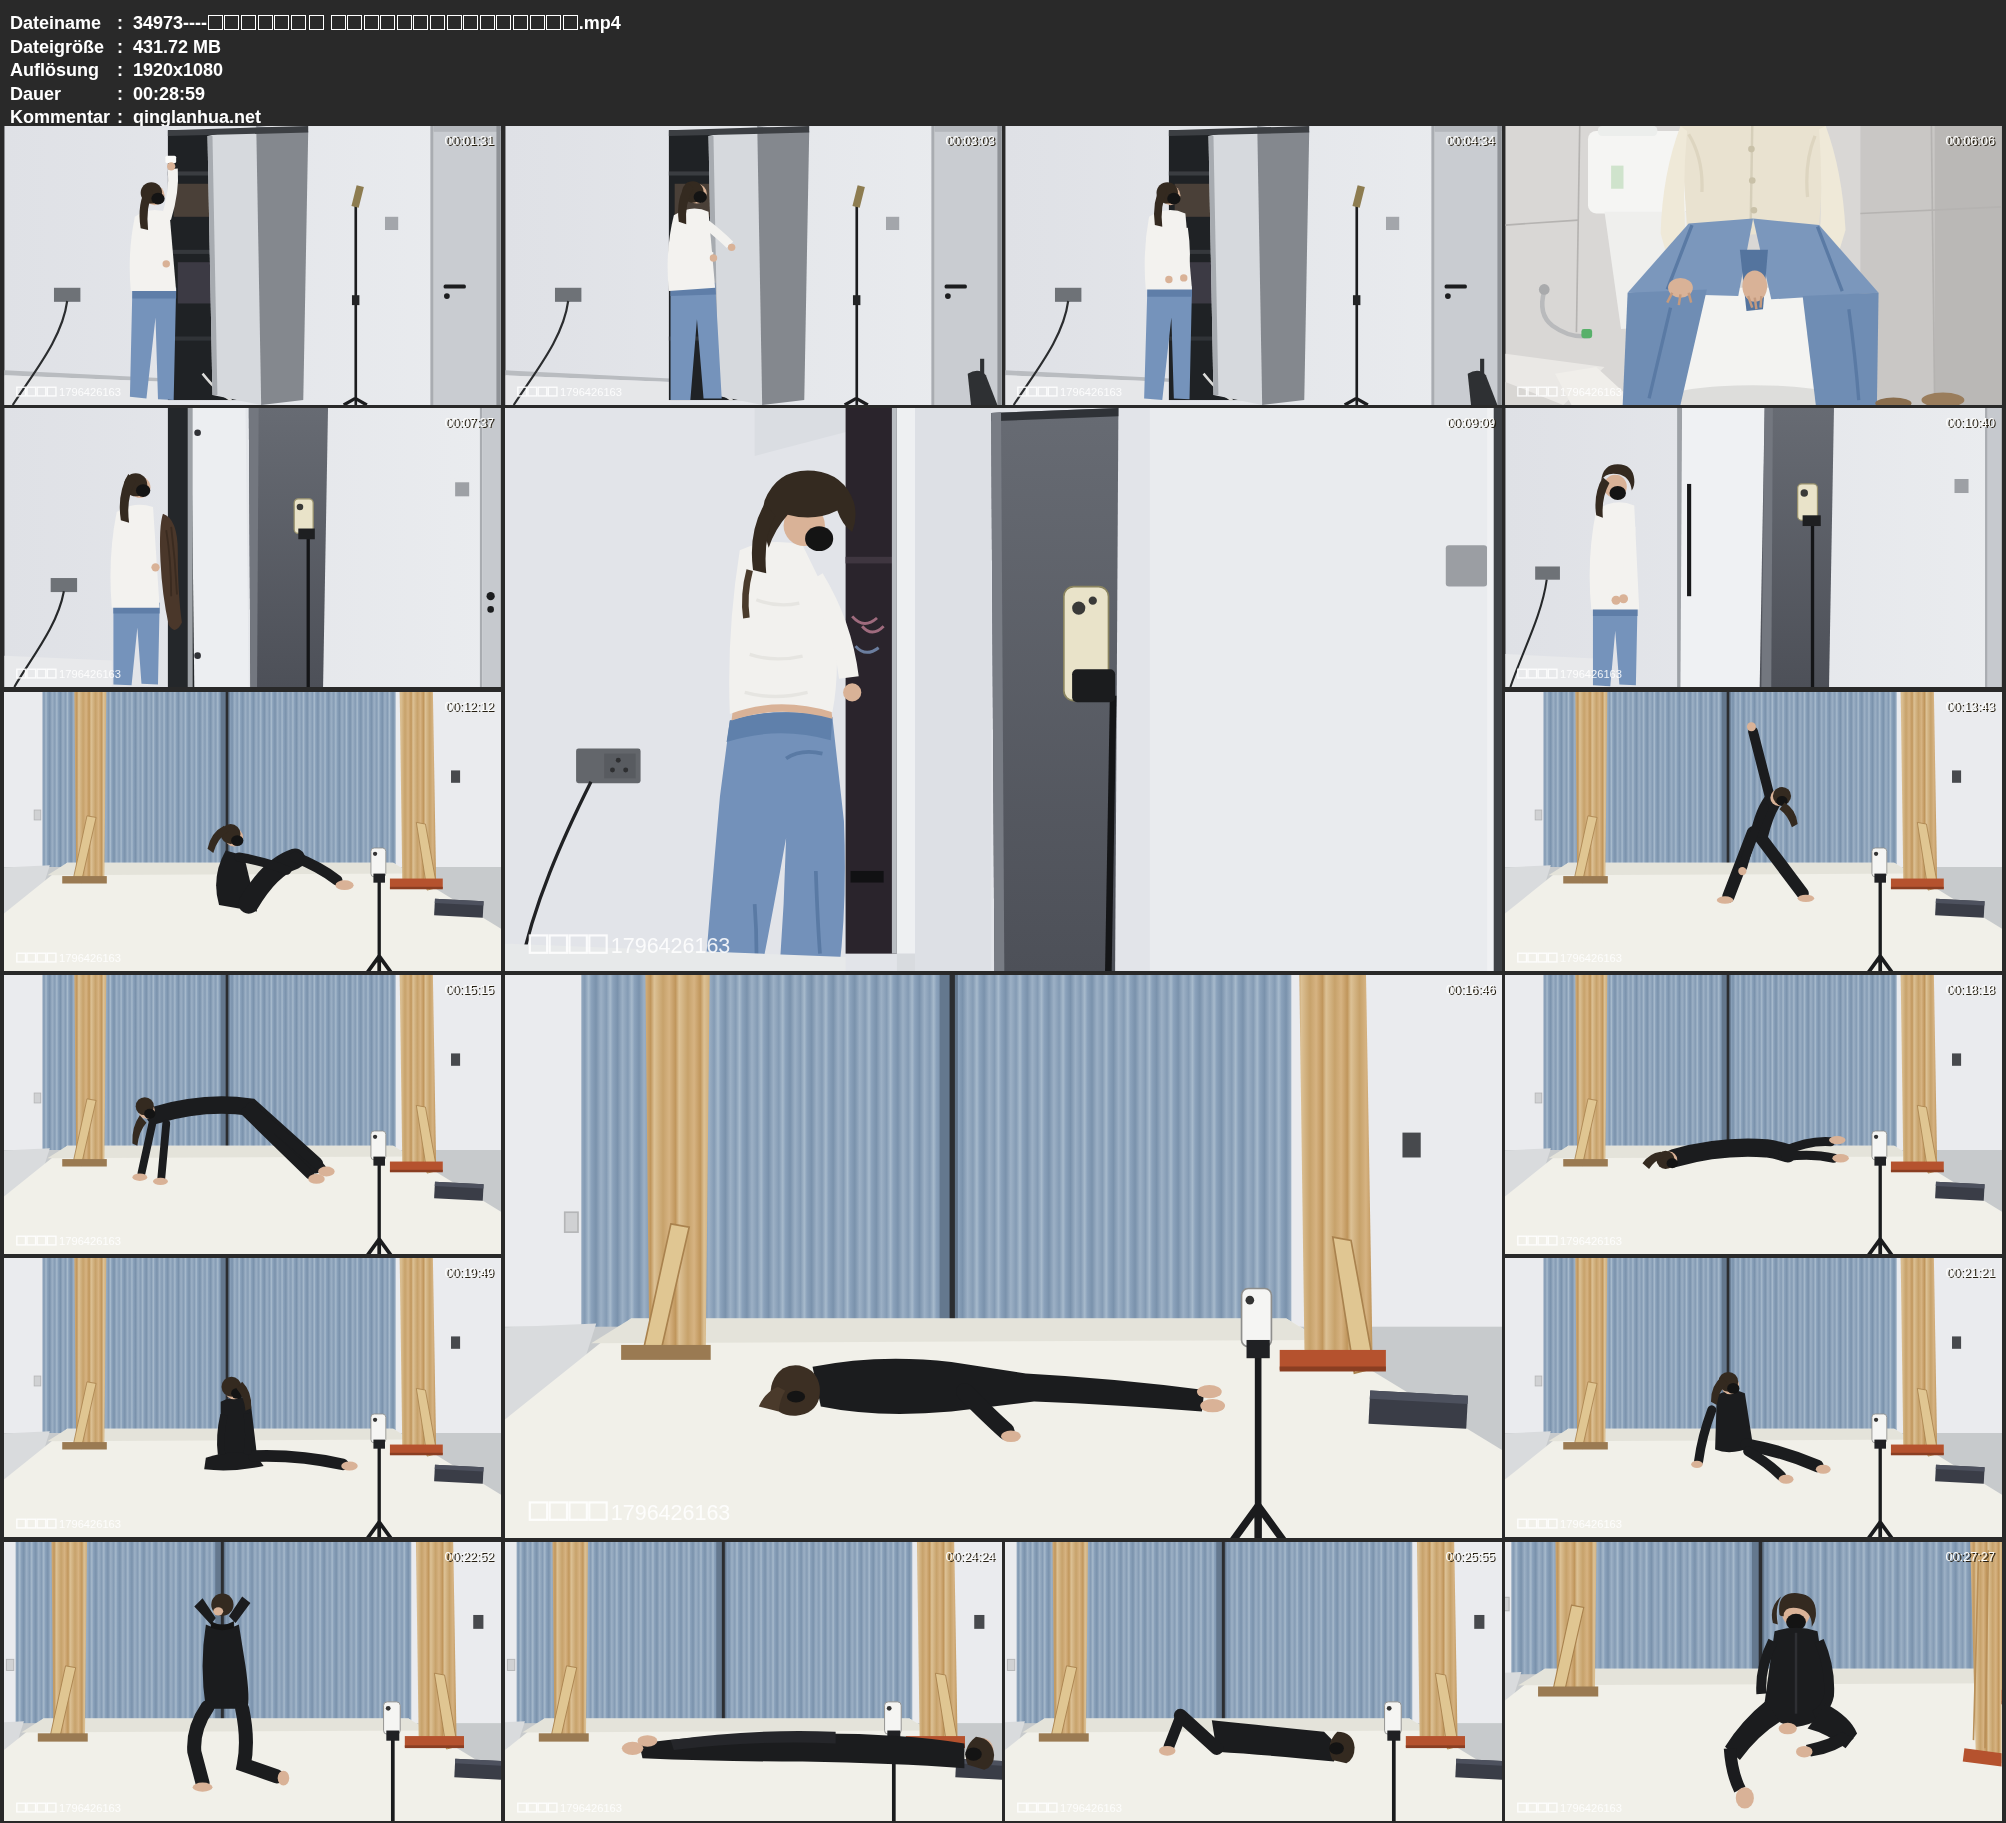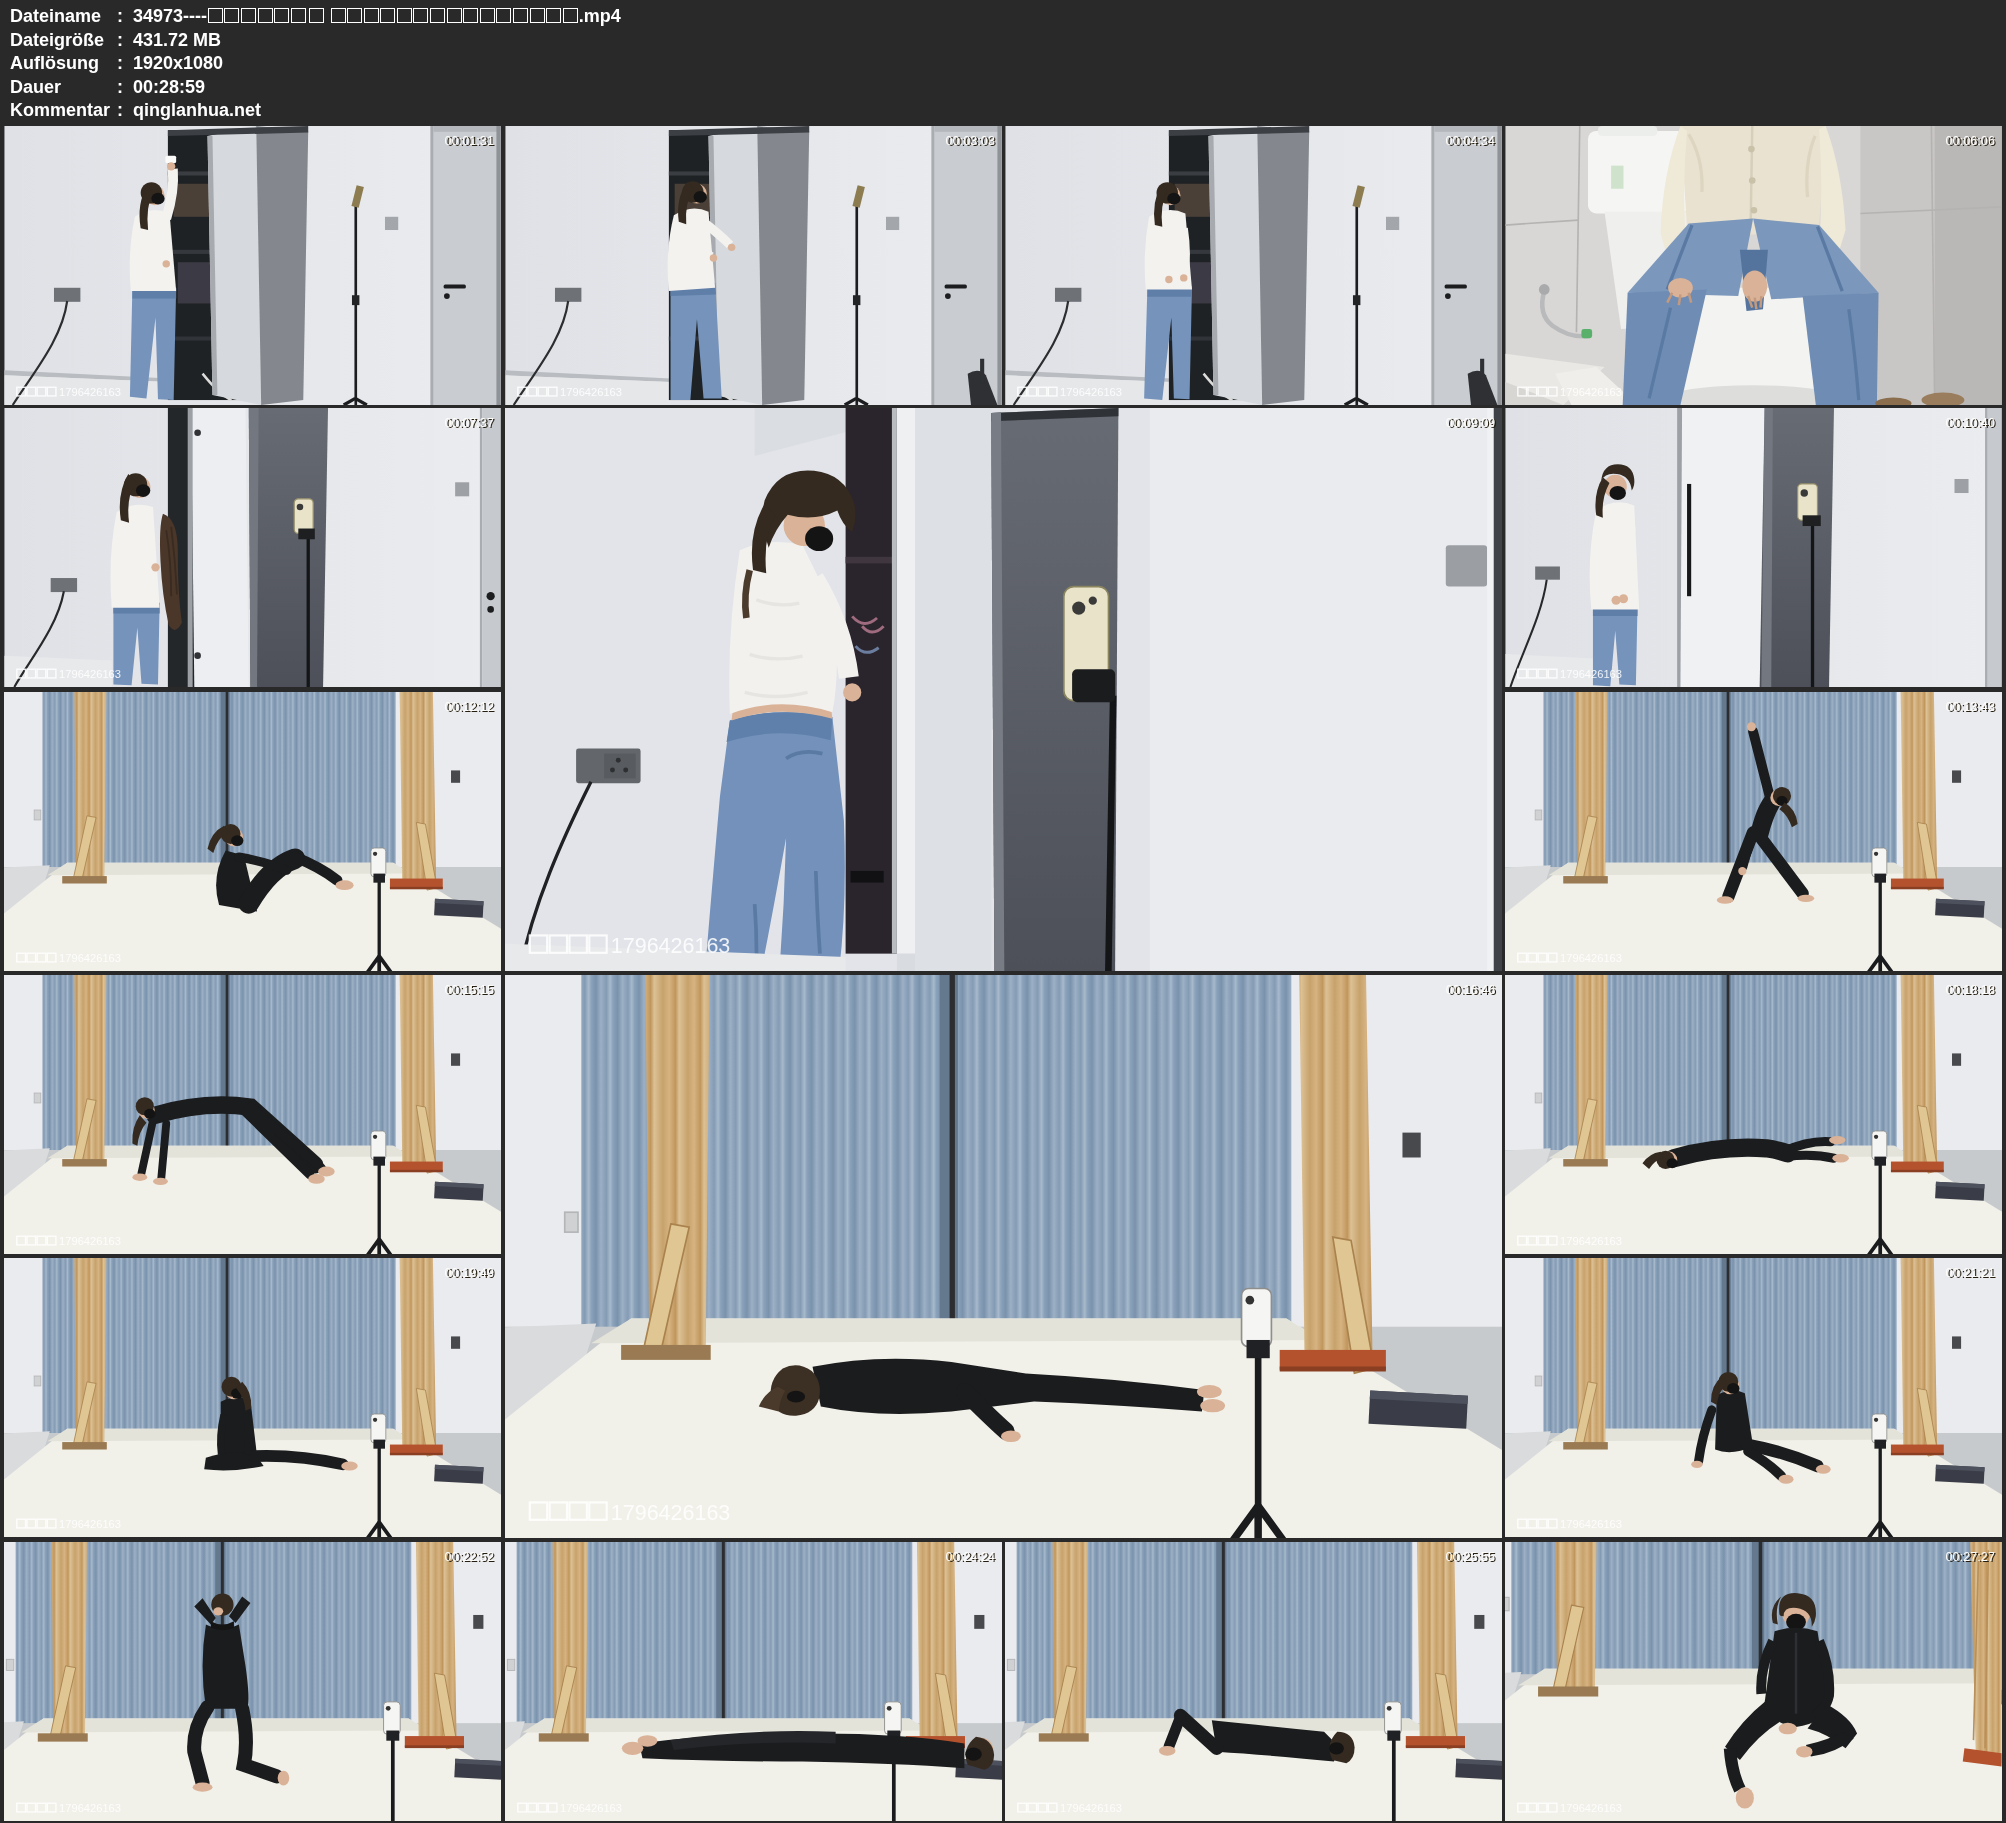--- a/index.html
+++ b/index.html
@@ -1,16 +1,16 @@
 <!DOCTYPE html>
 <html style="font-size:13.2px"><head><meta charset="utf-8"><style>
 html,body{margin:0;padding:0;background:#292929;width:2006px;height:1823px;overflow:hidden;}
 body{position:relative;font-family:"Liberation Sans",sans-serif;}
 .c{position:absolute;display:block;}
-#hdr{position:absolute;left:10px;top:5px;color:#fff;font-weight:bold;font-size:18px;line-height:23.6px;white-space:pre;}
+#hdr{position:absolute;left:10px;top:12px;color:#fff;font-weight:bold;font-size:18px;line-height:23.6px;white-space:pre;}
 .lab{display:inline-block;width:107px;}
 .cj{display:inline-block;width:13px;height:13.2px;border:1.8px solid #fff;margin:0 0.8px;vertical-align:-1.2px;}
 </style></head><body>
 <div id="hdr"><div><span class="lab">Dateiname</span>:  34973----<span class="cj"></span><span class="cj"></span><span class="cj"></span><span class="cj"></span><span class="cj"></span><span class="cj"></span> <span class="cj"></span> <span class="cj"></span><span class="cj"></span><span class="cj"></span><span class="cj"></span><span class="cj"></span><span class="cj"></span><span class="cj"></span><span class="cj"></span><span class="cj"></span><span class="cj"></span><span class="cj"></span><span class="cj"></span><span class="cj"></span><span class="cj"></span><span class="cj"></span>.mp4</div><div><span class="lab">Dateigröße</span>:  431.72 MB</div><div><span class="lab">Auflösung</span>:  1920x1080</div><div><span class="lab">Dauer</span>:  00:28:59</div><div><span class="lab">Kommentar</span>:  qinglanhua.net</div></div>
 <svg width="0" height="0" style="position:absolute">
     <defs>
 <linearGradient id="curG" gradientUnits="userSpaceOnUse" x1="0" y1="0" x2="13" y2="0" spreadMethod="repeat">
  <stop offset="0" stop-color="#8ba2bb"></stop>
         <stop offset="0.22" stop-color="#7a92ac"></stop>
  <stop offset="0.45" stop-color="#9cb0c5"></stop>

